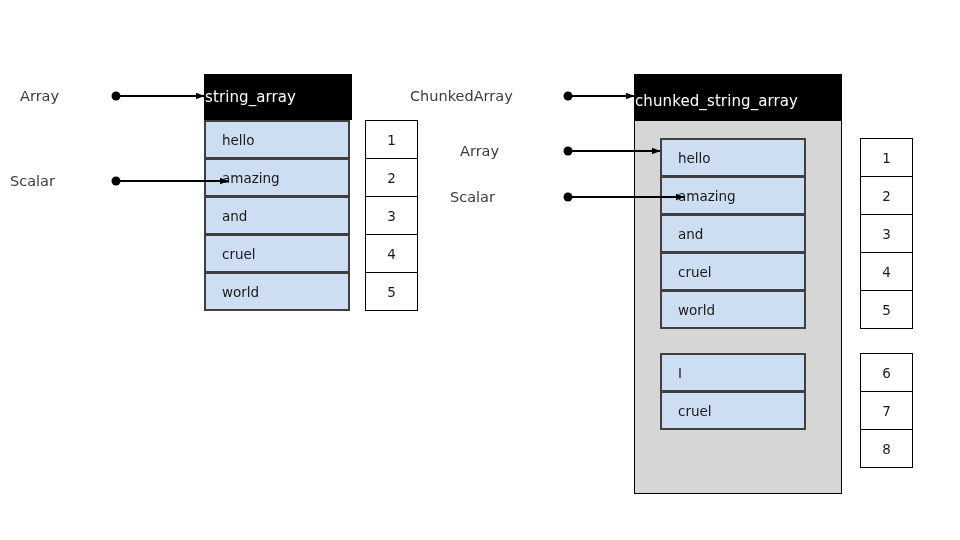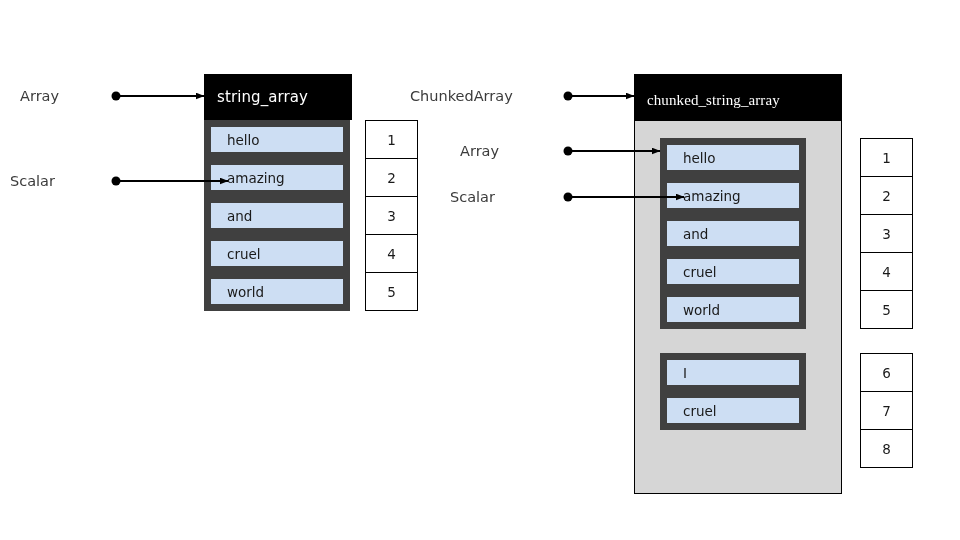--- a/index.html
+++ b/index.html
@@ -22,30 +22,29 @@
 
   
   .abs { position: absolute; box-sizing: border-box; }
 
   
   .title-bar {
     background: #000000;
     color: #ffffff;
     display: flex;
     align-items: center;
-    padding-left: 12px;
     font-size: 15px;
     letter-spacing: 0.1px;
     border: 1px solid #000000;
   }
 
   
   .value-cell {
     background: #cddef3;
-    border: 7px solid #404040;
+    border: 2px solid #404040;
     margin-top: -1px;
     display: flex;
     align-items: center;
     padding-left: 16px;
     font-size: 13.5px;
     color: #1a1a1a;
     box-sizing: border-box;
     height: 39px;
   }
   .value-stack { position: absolute; }
@@ -111,21 +110,21 @@
     <div class="index-cell">1</div>
     <div class="index-cell">2</div>
     <div class="index-cell">3</div>
     <div class="index-cell">4</div>
     <div class="index-cell">5</div>
   </div>
 
   <div class="annot-label" style="left:20px; top:88px; width:87px;">Array</div>
   <div class="annot-label" style="left:10px; top:173px; width:97px;">Scalar</div>
 
-  <div class="abs title-bar" style="left:634px; top:74px; width:208px; height:53px;font-family:Liberation Serif, serif;">
+  <div class="abs title-bar" style="left:634px; top:74px; width:208px; height:53px;">
     <span>chunked_string_array</span>
   </div>
 
   <div class="abs chunk-container" style="left:634px; top:120px; width:208px; height:374px;"></div>
 
   <div class="value-stack" style="left:660px; top:138px; width:146px;">
     <div class="value-cell">hello</div>
     <div class="value-cell">amazing</div>
     <div class="value-cell">and</div>
     <div class="value-cell">cruel</div>

